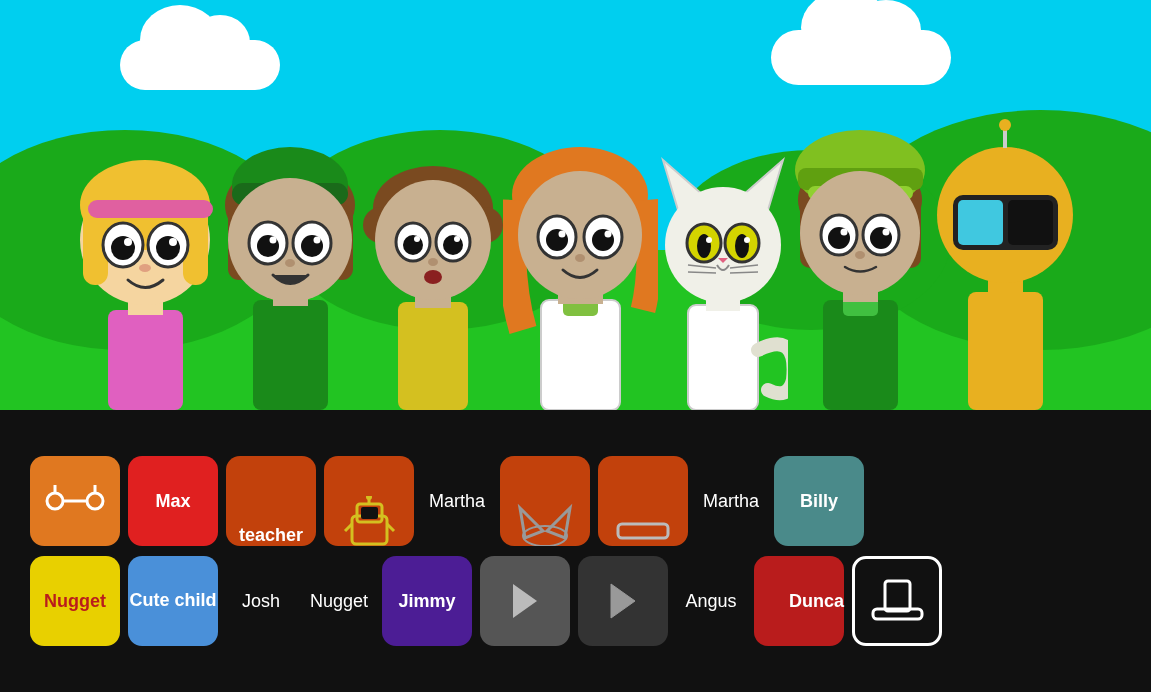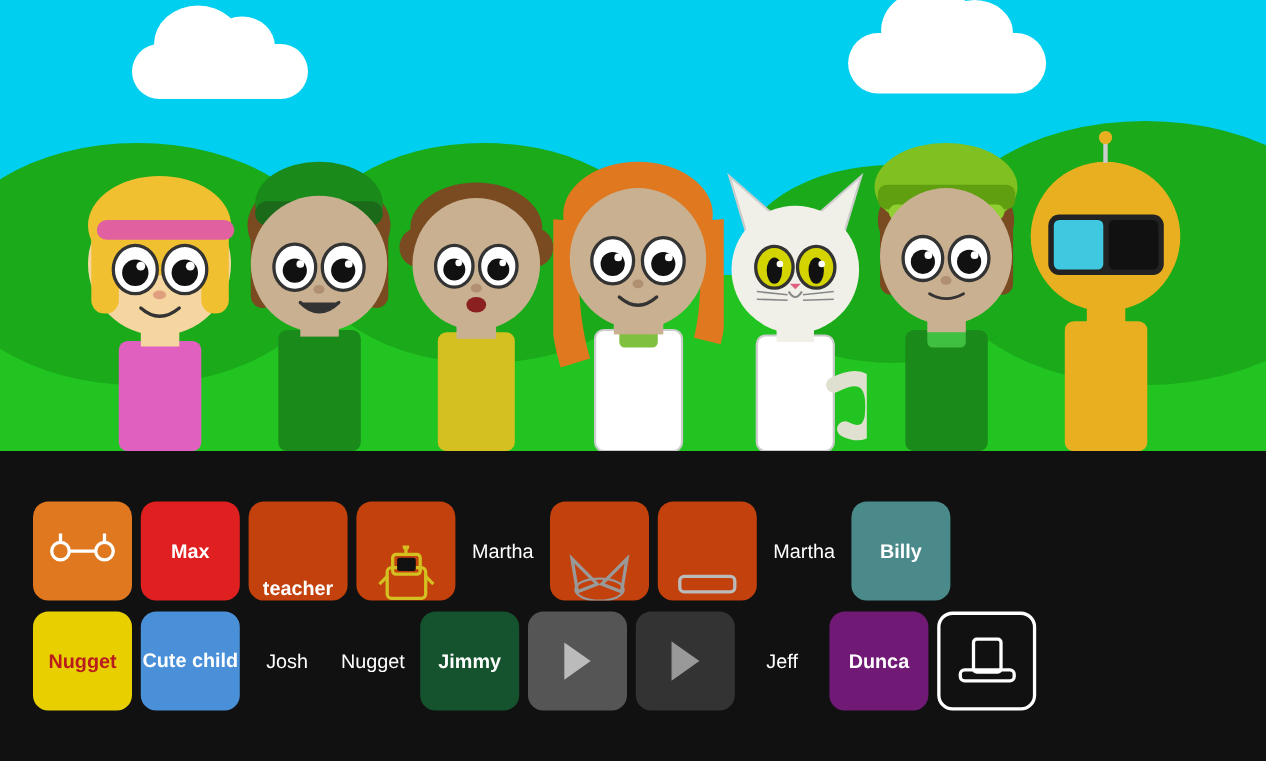--- a/index.html
+++ b/index.html
@@ -177,22 +177,22 @@
     }
 
     
     .btn-orange { background: #e07820; }
     .btn-red { background: #e02020; }
     .btn-gray { background: #c2410c; align-items: flex-end; }
     .btn-brown { background: #8b4513; }
     .btn-yellow { background: #e8d000; color: #222; }
     .btn-blue { background: #4a90d9; }
     .btn-amber { background: #c87800; }
-    .btn-cyan { background: #14532d; }
-    .btn-darkgray { background: #701a75; }
+    .btn-cyan { background: #4c1d95; }
+    .btn-darkgray { background: #b91c1c; justify-content: flex-end; }
     .btn-teal { background: #4a8a8a; }
 
     .char-label {
       color: white;
       font-size: 18px;
       font-weight: bold;
     }
 
     .char-label-dark {
       color: #b91c1c;
@@ -492,21 +492,21 @@
       </svg>
     </div>
 
     <div class="char-btn large" style="background:#333">
       <svg width="40" height="50" viewBox="0 0 40 50">
         <polygon points="8,8 32,25 8,42" fill="#999" stroke="#999"></polygon>
       </svg>
     </div>
 
     <div class="char-btn text-label">
-      <span>Jeff</span>
+      <span>Angus</span>
     </div>
 
     <div class="char-btn large btn-darkgray">
       <span class="char-label">Dunca</span>
     </div>
 
     <div class="char-btn outline">
       <svg width="65" height="60" viewBox="0 0 65 60">
 
         <rect x="20" y="10" width="25" height="30" rx="3" fill="none" stroke="white" stroke-width="3"></rect>

